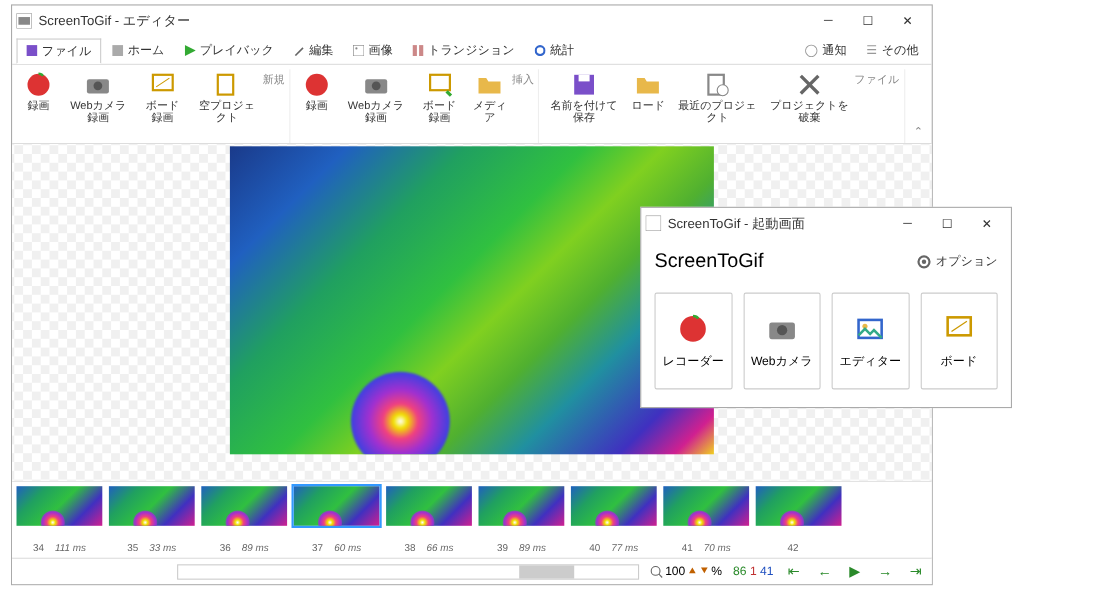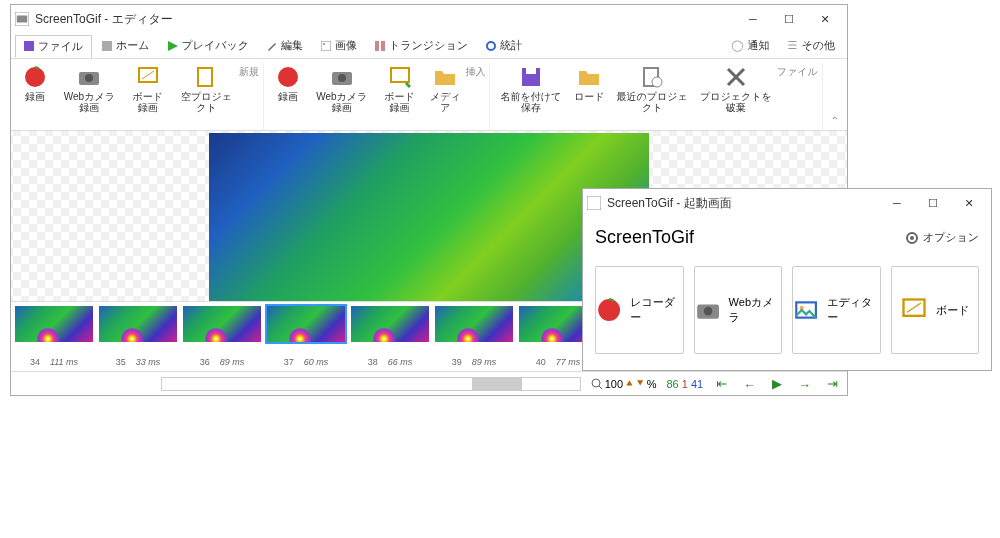--- a/index.html
+++ b/index.html
@@ -40,35 +40,35 @@
 .thumb .meta .ms { font-style: italic; }
 
 .statusbar { height: 24px; border-top: 1px solid #ddd; display: flex; align-items: center; font-size: 11px; padding: 0 6px; gap: 10px; justify-content: flex-end; background:#fff; }
 .scrolltrack { flex:1; height:14px; border:1px solid #ccc; position:relative; max-width: 420px; margin-left:4px;}
 .scrollthumb { position:absolute; height:12px; width:50px; background:#ccc; left:310px; }
 .statusbar .zoom { display:flex; align-items:center; gap:2px; }
 .statusbar .nums .n1{color:#2a8a2a;} .statusbar .nums .n2{color:#c03030;} .statusbar .nums .n3{color:#2050c0;}
 .nav-arrow { color: #2a8a2a; font-size: 13px; padding: 0 3px; }
 
 
-.launcher { width: 410px; }
+.launcher { width: 338px; }
 .launcher-body { padding: 10px 12px 16px; }
 .launcher-head { display:flex; align-items:center; justify-content:space-between; margin-bottom:18px; }
 .launcher-head h2 { font-size: 18px; font-weight: normal; }
 .launcher-opt { display:flex; align-items:center; gap:4px; font-size:11px; color:#333;}
 .launcher-grid { display:flex; gap:10px; }
-.launcher-card { flex:1; border:1px solid #ccc; height: 88px; display:flex; flex-direction:row; align-items:center; justify-content:center; gap:8px; font-size:11px; border-radius:2px; }
+.launcher-card { flex:1; border:1px solid #ccc; height: 88px; display:flex; flex-direction:column; align-items:center; justify-content:center; gap:8px; font-size:11px; border-radius:2px; }
 .launcher-card .cicon { width:28px; height:28px; }
 
 svg { display:block; }
 </style>
 </head>
 <body>
 
-<div class="window" style="left:10px; top:4px; width:838px; height:392px;">
+<div class="window" style="left:10px; top:4px; width:838px; height:528px;">
   <div class="titlebar">
     <svg class="title-icon" viewBox="0 0 16 16">
         <rect width="16" height="16" fill="none" stroke="#888"></rect>
         <rect x="2" y="4" width="12" height="8" fill="#888"></rect>
       </svg>
     <span class="title-text">ScreenToGif - エディター</span>
     <div class="spacer"></div>
     <div class="win-btn">─</div>
     <div class="win-btn">☐</div>
     <div class="win-btn">✕</div>

